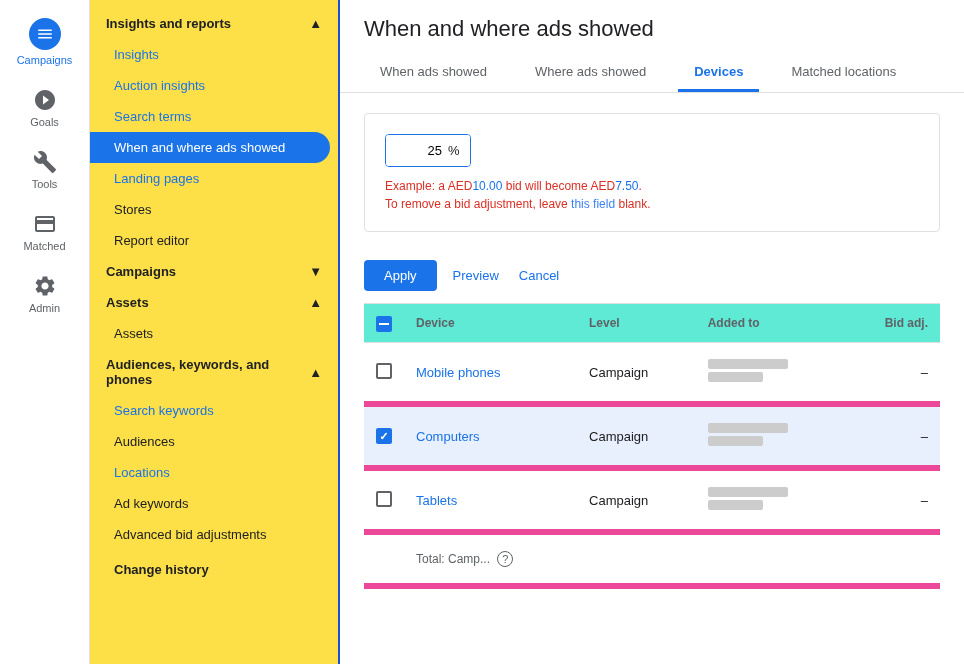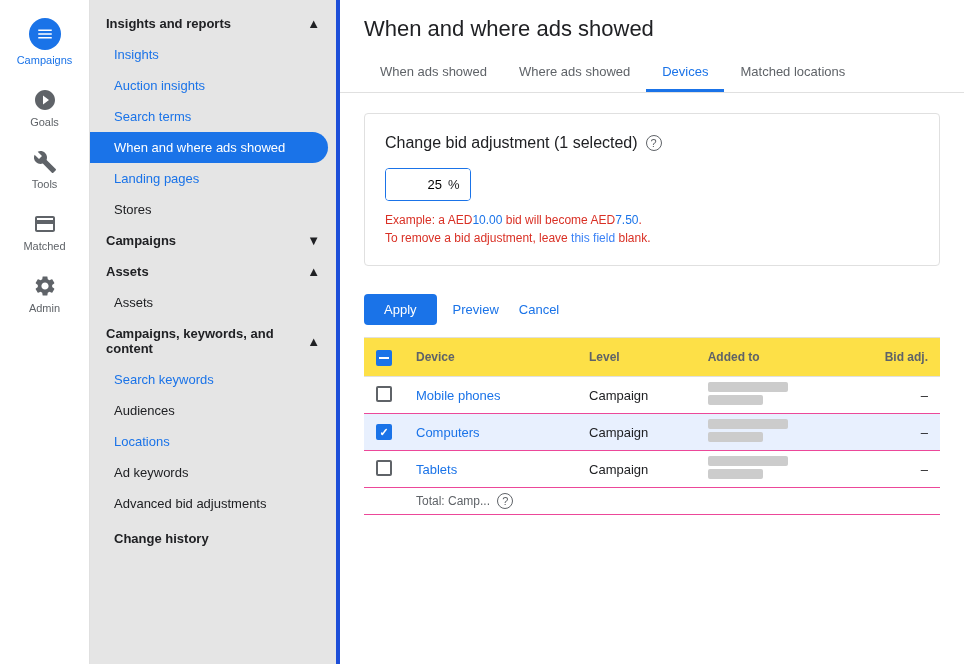--- a/index.html
+++ b/index.html
@@ -7,35 +7,35 @@
 
     
     .sidebar { width: 90px; background: #fff; border-right: 1px solid #e0e0e0; display: flex; flex-direction: column; align-items: center; padding-top: 8px; flex-shrink: 0; }
     .sidebar-icon-item { display: flex; flex-direction: column; align-items: center; padding: 10px 8px; cursor: pointer; border-radius: 8px; width: 80px; color: #5f6368; font-size: 11px; margin-bottom: 2px; }
     .sidebar-icon-item.active { color: #1a73e8; }
     .sidebar-icon-item .icon-circle { width: 32px; height: 32px; border-radius: 50%; background: #1a73e8; display: flex; align-items: center; justify-content: center; margin-bottom: 4px; }
     .sidebar-icon-item .icon-circle svg { fill: #fff; }
     .sidebar-icon-item .icon-shape { width: 24px; height: 24px; display: flex; align-items: center; justify-content: center; margin-bottom: 4px; }
 
     
-    .nav-panel { width: 250px; background: #e5e5e5; border-right: 4px solid #1d4ed8; overflow-y: auto; padding: 8px 0; flex-shrink: 0; }
+    .nav-panel { width: 250px; background: #fde047; border-right: 2px solid #1d4ed8; overflow-y: auto; padding: 8px 0; flex-shrink: 0; }
     .nav-section-header { display: flex; justify-content: space-between; align-items: center; padding: 8px 16px; font-size: 13px; font-weight: 600; color: #202124; cursor: pointer; }
     .nav-item { padding: 8px 16px 8px 24px; font-size: 13px; color: #1a73e8; cursor: pointer; }
     .nav-item.active { background: #1a73e8; color: #fff; border-radius: 0 20px 20px 0; margin-right: 8px; }
     .nav-item.plain { color: #202124; }
 
     
     .main { flex: 1; overflow-y: auto; background: #fff; padding: 0; }
     .main-header { padding: 16px 24px 0; border-bottom: 1px solid #e0e0e0; }
     .page-title { font-size: 22px; font-weight: 400; color: #202124; margin-bottom: 12px; }
 
     
-    .tabs { display: flex; gap: 0; }
+    .tabs { display: flex; gap: 16px; }
     .tab { padding: 10px 16px; font-size: 13px; color: #5f6368; cursor: pointer; border-bottom: 3px solid transparent; white-space: nowrap; }
-    .tab.active { color: #1a73e8; border-bottom: 3px solid #1a73e8; font-weight: 400; }
+    .tab.active { color: #1a73e8; border-bottom: 3px solid #1a73e8; font-weight: 700; }
 
     
     .content-area { padding: 20px 24px; }
 
     
     .bid-panel { border: 1px solid #e0e0e0; border-radius: 4px; padding: 20px; margin-bottom: 16px; background: #fff; }
     .bid-title { font-size: 16px; font-weight: 400; color: #202124; margin-bottom: 16px; display: flex; align-items: center; gap: 8px; }
     .help-icon { width: 16px; height: 16px; border: 1px solid #5f6368; border-radius: 50%; display: inline-flex; align-items: center; justify-content: center; font-size: 11px; color: #5f6368; cursor: pointer; }
 
     .bid-controls { display: flex; align-items: center; gap: 8px; margin-bottom: 12px; }
@@ -47,22 +47,22 @@
     .bid-example { font-size: 12px; color: #d93025; margin-bottom: 4px; }
     .bid-note { font-size: 12px; color: #d93025; }
 
     
     .action-row { display: flex; align-items: center; gap: 12px; padding: 12px 0; }
     .btn-apply { background: #1a73e8; color: #fff; border: none; border-radius: 4px; padding: 8px 20px; font-size: 13px; cursor: pointer; font-weight: 500; }
     .btn-text { background: none; border: none; color: #1a73e8; font-size: 13px; cursor: pointer; padding: 8px 4px; }
 
     
     .data-table { width: 100%; border-collapse: collapse; }
-    .data-table th { padding: 10px 12px; text-align: left; font-size: 12px; font-weight: 600; color: #5f6368; border-bottom: 1px solid #e0e0e0; border-top: 1px solid #e0e0e0; background: #fde047; }
-    .data-table td { padding: 5px 12px; font-size: 13px; color: #202124; border-bottom: 1px solid #ec4899; }
+    .data-table th { padding: 10px 12px; text-align: left; font-size: 12px; font-weight: 600; color: #5f6368; border-bottom: 1px solid #e0e0e0; border-top: 1px solid #e0e0e0; background: #5eead4; }
+    .data-table td { padding: 16px 12px; font-size: 13px; color: #202124; border-bottom: 6px solid #ec4899; }
     .data-table tr.highlighted { background: #e8f0fe; }
 
     .checkbox { width: 16px; height: 16px; border: 2px solid #5f6368; border-radius: 2px; display: inline-flex; align-items: center; justify-content: center; cursor: pointer; }
     .checkbox.checked { background: #1a73e8; border-color: #1a73e8; }
     .checkbox.indeterminate { background: #1a73e8; border-color: #1a73e8; }
 
     .check-mark { color: #fff; font-size: 11px; font-weight: bold; }
     .indeterminate-mark { width: 10px; height: 2px; background: #fff; }
 
     .device-link { color: #1a73e8; text-decoration: none; cursor: pointer; }
@@ -137,36 +137,39 @@
   </div>
   <div class="nav-item active">
     <span>When and where ads showed</span>
   </div>
   <div class="nav-item">
     <span>Landing pages</span>
   </div>
   <div class="nav-item plain">
     <span>Stores</span>
   </div>
+  <div class="nav-item plain">
+    <span>Report editor</span>
+  </div>
 
   <div class="nav-section-header">
     <span>Campaigns</span>
     <span>▼</span>
   </div>
 
   <div class="nav-section-header">
     <span>Assets</span>
     <span>▲</span>
   </div>
   <div class="nav-item plain">
     <span>Assets</span>
   </div>
 
   <div class="nav-section-header">
-    <span>Campaigns, keywords, and content</span>
+    <span>Audiences, keywords, and phones</span>
     <span>▲</span>
   </div>
   <div class="nav-item">
     <span>Search keywords</span>
   </div>
   <div class="nav-item plain">
     <span>Audiences</span>
   </div>
   <div class="nav-item">
     <span>Locations</span>
@@ -198,24 +201,20 @@
       </div>
       <div class="tab">
         <span>Matched locations</span>
       </div>
     </div>
   </div>
 
   <div class="content-area">
 
     <div class="bid-panel">
-      <div class="bid-title">
-        <span>Change bid adjustment (1 selected)</span>
-        <span class="help-icon">?</span>
-      </div>
 
       <div class="bid-controls">
         <div class="pct-input-wrap">
           <input class="pct-input" type="text" value="25" style="">
           <span class="pct-label">%</span>
         </div>
       </div>
 
       <div class="bid-example">
         Example: a AED<span style="color:#1a73e8">10.00</span> bid will become AED<span style="color:#1a73e8">7.50</span>.

